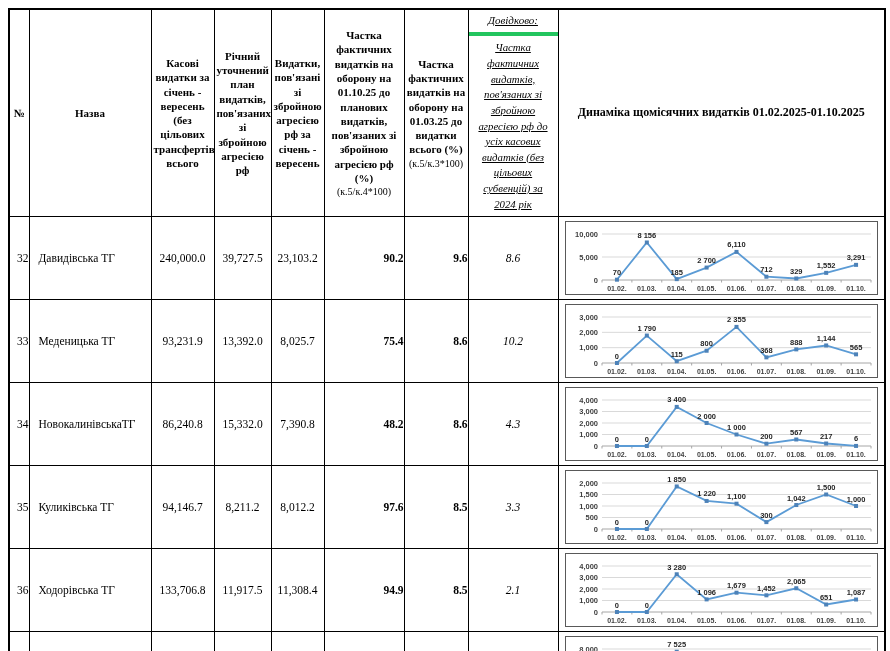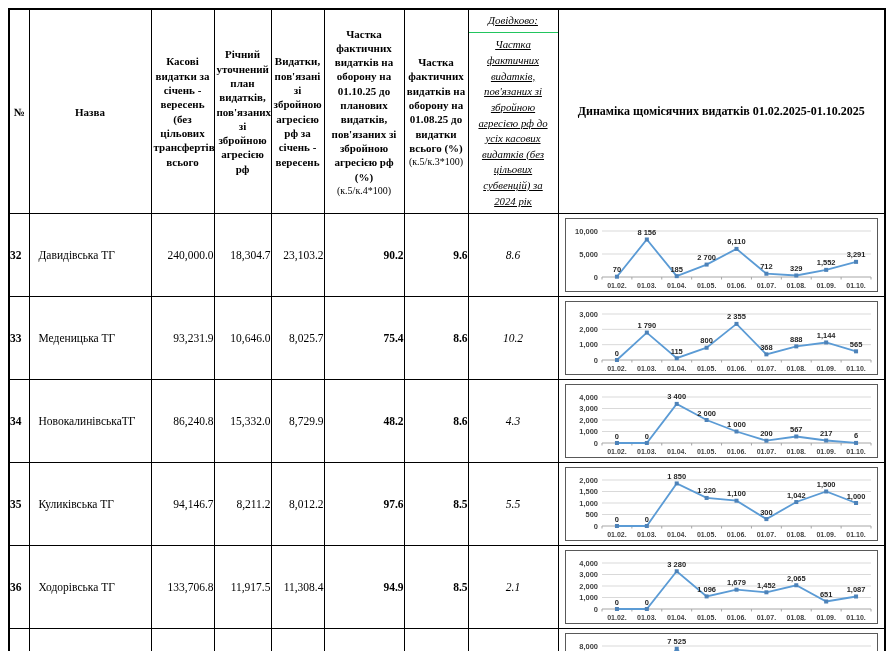--- a/index.html
+++ b/index.html
@@ -7,28 +7,28 @@
         font-family:"Liberation Serif",serif;color:#000;}
   table.main{position:absolute;left:8px;top:8px;width:876px;border-collapse:collapse;
         table-layout:fixed;border:2px solid #000;}
   th,td{border:1px solid #000;padding:0;overflow:hidden;}
   thead tr{height:140px;}
   tbody tr{height:82px;}
   th{font-size:11px;font-weight:bold;text-align:center;vertical-align:middle;line-height:1.3;padding:2px;}
   th .formula{font-weight:normal;font-size:10px;}
   th.ref-head{font-weight:normal;font-style:italic;vertical-align:top;padding:0;}
   .ref-wrap{display:flex;flex-direction:column;height:100%;}
-  .ref-title{border-bottom:1px solid #22c55e;padding:3px 3px 5px;flex:0 0 auto;}
+  .ref-title{border-bottom:4px solid #22c55e;padding:3px 3px 5px;flex:0 0 auto;}
   .ref-title span{text-decoration:underline;}
   .ref-body{flex:1 1 auto;display:flex;align-items:center;justify-content:center;
         padding:4px 5px;line-height:1.45;font-size:10.8px;text-decoration:underline;}
   td{font-size:11.5px;vertical-align:middle;}
-  td.c-num{text-align:left;font-weight:bold;}
+  td.c-num{text-align:right;}
   td.c-name{text-align:left;padding-left:9px;}
-  td.c-val{text-align:right;}
+  td.c-val{text-align:center;}
   td.c-pct{text-align:right;font-weight:bold;}
   td.c-ref{text-align:center;font-style:italic;}
   td.c-chart{vertical-align:middle;padding:0;}
   .chart-box{margin:4px 6px;border:1px solid #595959;background:#fff;height:72px;
         display:flex;align-items:center;justify-content:center;}
   .chart-box svg{display:block;font-family:"Liberation Sans",sans-serif;}
 </style>
 </head>
 <body>
 
@@ -50,38 +50,38 @@
         <th>№</th>
         <th>Назва</th>
         <th>Касові видатки за січень - вересень (без цільових трансфертів), всього</th>
         <th>Річний уточнений план видатків, пов'язаних зі збройною агресією рф</th>
         <th>Видатки, пов'язані зі збройною агресією рф за січень - вересень</th>
         <th>
           <div>Частка фактичних видатків на оборону на 01.10.25 до планових видатків, пов'язаних зі збройною агресією рф (%)</div>
           <div class="formula">(к.5/к.4*100)</div>
         </th>
         <th>
-          <div>Частка фактичних видатків на оборону на 01.08.25 до видатки всього (%)</div>
+          <div>Частка фактичних видатків на оборону на 01.03.25 до видатки всього (%)</div>
           <div class="formula">(к.5/к.3*100)</div>
         </th>
         <th class="ref-head">
           <div class="ref-wrap">
             <div class="ref-title"><span>Довідково:</span></div>
             <div class="ref-body">Частка фактичних видатків, пов'язаних зі збройною агресією рф до усіх касових видатків (без цільових субвенцій) за 2024 рік</div>
           </div>
         </th>
         <th style="font-size:12px;">Динаміка щомісячних видатків 01.02.2025-01.10.2025</th>
       </tr>
     </thead>
     <tbody id="table-body">
         <tr>
           <td class="c-num">32</td>
           <td class="c-name">Давидівська ТГ</td>
           <td class="c-val">240,000.0</td>
-          <td class="c-val">18,304.7</td>
+          <td class="c-val">39,727.5</td>
           <td class="c-val">23,103.2</td>
           <td class="c-pct">90.2</td>
           <td class="c-pct">9.6</td>
           <td class="c-ref">8.6</td>
           <td class="c-chart">
             <div class="chart-box">
               <svg width="313" height="70">
                 <line x1="36" y1="57" x2="305" y2="57" stroke="#a6a6a6" stroke-width="1"></line>
                 <text x="32" y="59.6" text-anchor="end" font-size="7.5" font-weight="bold" fill="#404040">0</text>
                 <line x1="36" y1="34" x2="305" y2="34" stroke="#d9d9d9" stroke-width="1"></line>
@@ -127,21 +127,21 @@
                 <text x="290.05555555555554" y="37.3614" text-anchor="middle" font-size="7.5" font-weight="bold" fill="#262626">3,291</text>
                 <text x="290.05555555555554" y="67.5" text-anchor="middle" font-size="7" font-weight="bold" fill="#404040">01.10.</text>
               </svg>
             </div>
           </td>
         </tr>
         <tr>
           <td class="c-num">33</td>
           <td class="c-name">Меденицька ТГ</td>
           <td class="c-val">93,231.9</td>
-          <td class="c-val">10,646.0</td>
+          <td class="c-val">13,392.0</td>
           <td class="c-val">8,025.7</td>
           <td class="c-pct">75.4</td>
           <td class="c-pct">8.6</td>
           <td class="c-ref">10.2</td>
           <td class="c-chart">
             <div class="chart-box">
               <svg width="313" height="70">
                 <line x1="36" y1="57" x2="305" y2="57" stroke="#a6a6a6" stroke-width="1"></line>
                 <text x="32" y="59.6" text-anchor="end" font-size="7.5" font-weight="bold" fill="#404040">0</text>
                 <line x1="36" y1="41.66666666666667" x2="305" y2="41.66666666666667" stroke="#d9d9d9" stroke-width="1"></line>
@@ -190,21 +190,21 @@
                 <text x="290.05555555555554" y="67.5" text-anchor="middle" font-size="7" font-weight="bold" fill="#404040">01.10.</text>
               </svg>
             </div>
           </td>
         </tr>
         <tr>
           <td class="c-num">34</td>
           <td class="c-name">НовокалинівськаТГ</td>
           <td class="c-val">86,240.8</td>
           <td class="c-val">15,332.0</td>
-          <td class="c-val">8,729.9</td>
+          <td class="c-val">7,390.8</td>
           <td class="c-pct">48.2</td>
           <td class="c-pct">8.6</td>
           <td class="c-ref">4.3</td>
           <td class="c-chart">
             <div class="chart-box">
               <svg width="313" height="70">
                 <line x1="36" y1="57" x2="305" y2="57" stroke="#a6a6a6" stroke-width="1"></line>
                 <text x="32" y="59.6" text-anchor="end" font-size="7.5" font-weight="bold" fill="#404040">0</text>
                 <line x1="36" y1="45.5" x2="305" y2="45.5" stroke="#d9d9d9" stroke-width="1"></line>
                 <text x="32" y="48.1" text-anchor="end" font-size="7.5" font-weight="bold" fill="#404040">1,000</text>
@@ -257,21 +257,21 @@
           </td>
         </tr>
         <tr>
           <td class="c-num">35</td>
           <td class="c-name">Куликівська ТГ</td>
           <td class="c-val">94,146.7</td>
           <td class="c-val">8,211.2</td>
           <td class="c-val">8,012.2</td>
           <td class="c-pct">97.6</td>
           <td class="c-pct">8.5</td>
-          <td class="c-ref">5.5</td>
+          <td class="c-ref">3.3</td>
           <td class="c-chart">
             <div class="chart-box">
               <svg width="313" height="70">
                 <line x1="36" y1="57" x2="305" y2="57" stroke="#a6a6a6" stroke-width="1"></line>
                 <text x="32" y="59.6" text-anchor="end" font-size="7.5" font-weight="bold" fill="#404040">0</text>
                 <line x1="36" y1="45.5" x2="305" y2="45.5" stroke="#d9d9d9" stroke-width="1"></line>
                 <text x="32" y="48.1" text-anchor="end" font-size="7.5" font-weight="bold" fill="#404040">500</text>
                 <line x1="36" y1="34" x2="305" y2="34" stroke="#d9d9d9" stroke-width="1"></line>
                 <text x="32" y="36.6" text-anchor="end" font-size="7.5" font-weight="bold" fill="#404040">1,000</text>
                 <line x1="36" y1="22.5" x2="305" y2="22.5" stroke="#d9d9d9" stroke-width="1"></line>

